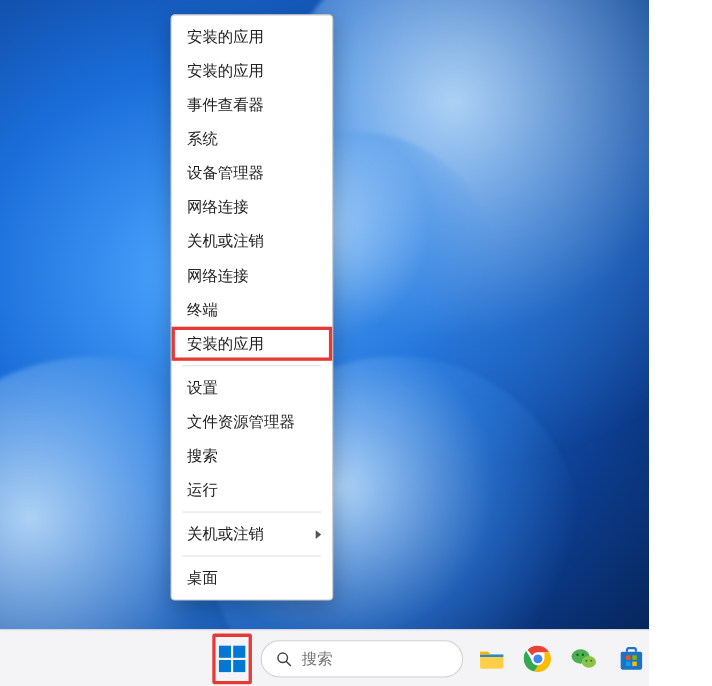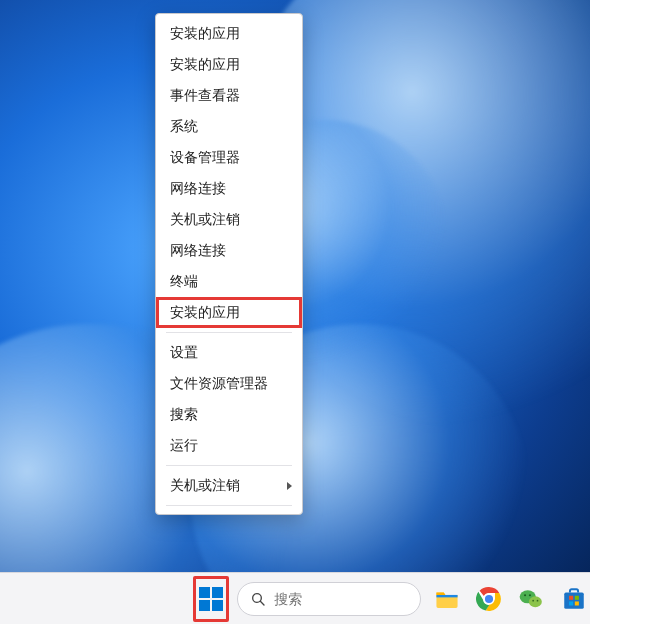--- a/index.html
+++ b/index.html
@@ -139,20 +139,21 @@
       <div class="menu-item">终端</div>
       <div class="menu-item hl">安装的应用</div>
       <div class="menu-sep"></div>
       <div class="menu-item">设置</div>
       <div class="menu-item">文件资源管理器</div>
       <div class="menu-item">搜索</div>
       <div class="menu-item">运行</div>
       <div class="menu-sep"></div>
       <div class="menu-item has-sub">关机或注销</div>
       <div class="menu-sep"></div>
+      <div class="menu-item">桌面</div>
     </div>
 
   <div class="taskbar">
     <div class="start-btn-wrap">
       <div class="highlight-box"></div>
       <div class="win-logo">
         <span></span>
           <span></span>
           <span></span>
           <span></span>

